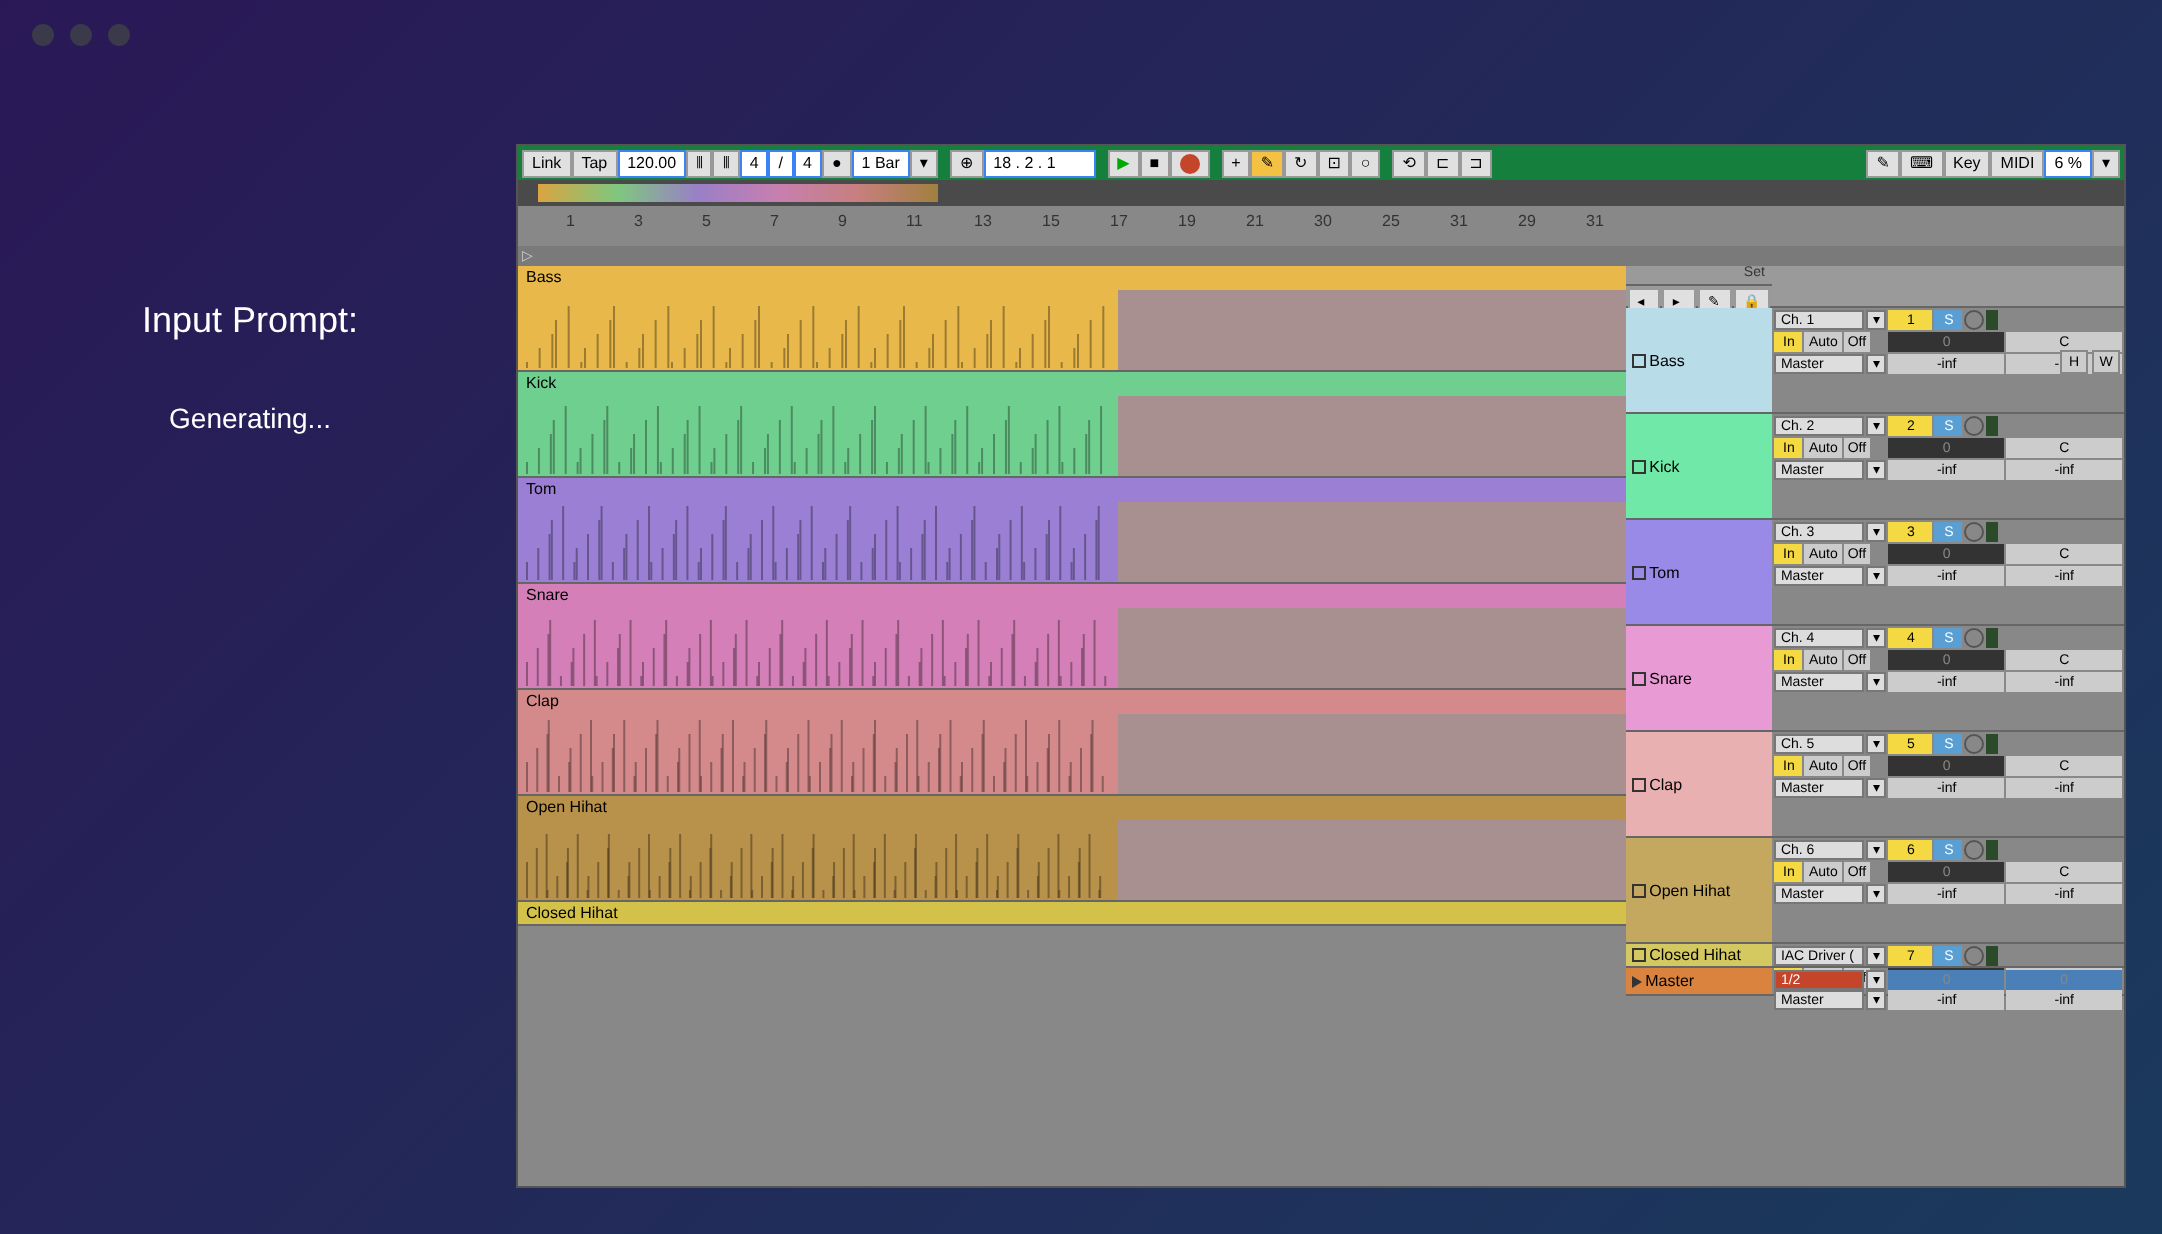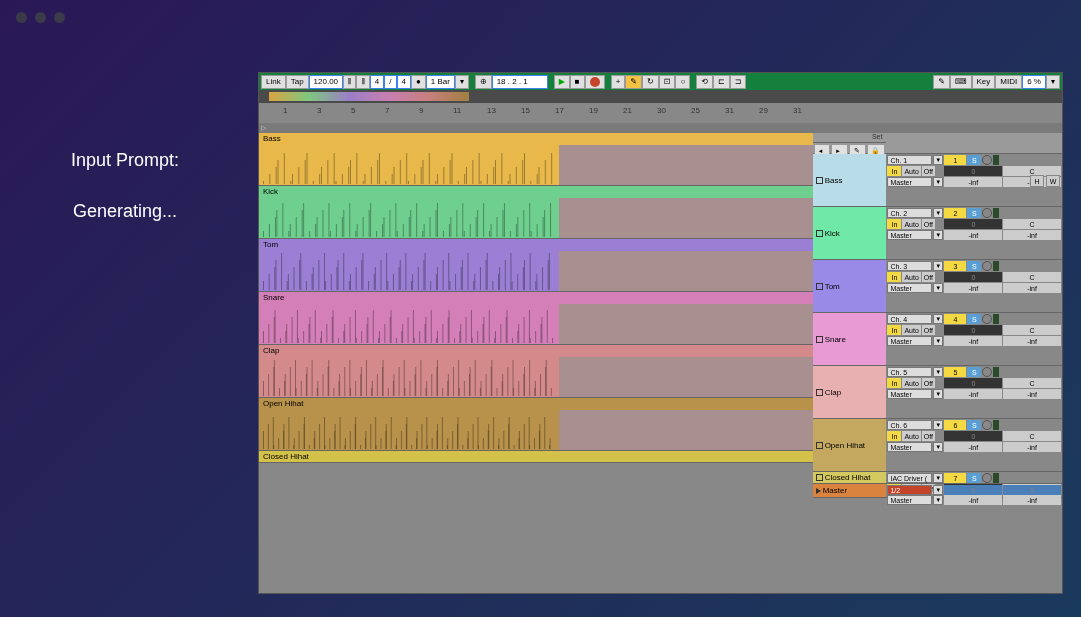--- a/index.html
+++ b/index.html
@@ -2,21 +2,21 @@
 <html><head>
 <meta charset="utf-8">
 <style>
 *{box-sizing:border-box;margin:0;padding:0;font-family:Arial,Helvetica,sans-serif}
 body{width:1081px;height:617px;background:linear-gradient(135deg,#2a1856 0%,#1a3a5c 100%);overflow:hidden;position:relative}
 .window-dots{position:absolute;top:12px;left:16px;display:flex;gap:8px}
 .dot{width:11px;height:11px;border-radius:50%;background:#3a3a4a}
 .left-panel{position:absolute;left:20px;top:150px;width:210px;color:#fff}
 .input-label{font-size:18px;margin-bottom:18px;text-align:center}
 .prompt-box{border:1px solid #444;border-radius:6px;padding:28px 16px;font-size:20px;line-height:1.4;background:rgba(20,15,40,.5);min-height:250px;display:flex;align-items:center}
-.generating{margin-top:30px;font-size:18px;text-align:center}
+.generating{margin-top:30px;font-size:14px;text-align:center}
 .daw{position:absolute;left:258px;top:72px;width:805px;height:522px;background:#888;border:1px solid #555;font-size:9px;color:#000}
 .toolbar{height:17px;background:#15803d;display:flex;align-items:center;gap:0;padding:0 2px}
 .tbtn{background:#e0e0e0;border:1px solid #999;padding:0 4px;height:14px;display:inline-flex;align-items:center;font-size:8px;cursor:pointer}
 .tval{background:#fff;border:1px solid #3b82f6;padding:0 4px;height:14px;display:inline-flex;align-items:center;font-size:8px}
 .tsep{width:6px}
 .play-btn{color:#0a0}
 .stop-btn{color:#000}
 .rec-btn{width:10px;height:10px;border-radius:50%;background:#c4452a}
 .overview{height:13px;background:#4a4a4a;position:relative}
 .ov-region{position:absolute;left:10px;top:2px;width:200px;height:9px;background:linear-gradient(90deg,#d9a441,#7fc77f,#9a7fc7,#c77fb0,#c77f7f,#a0803f)}

